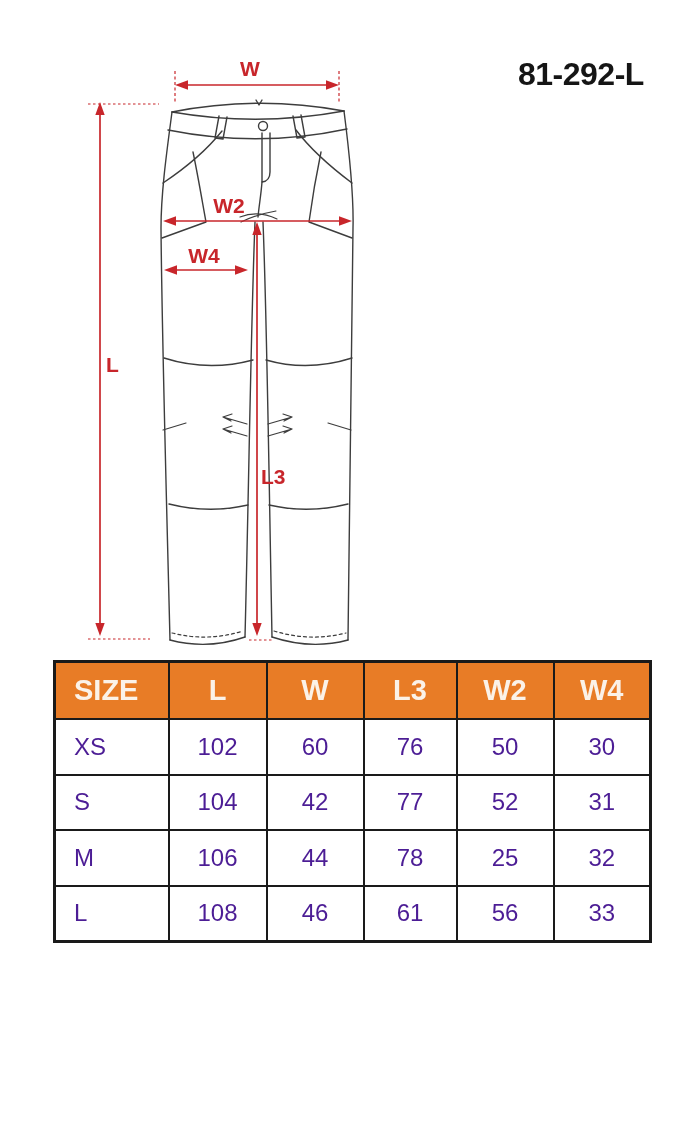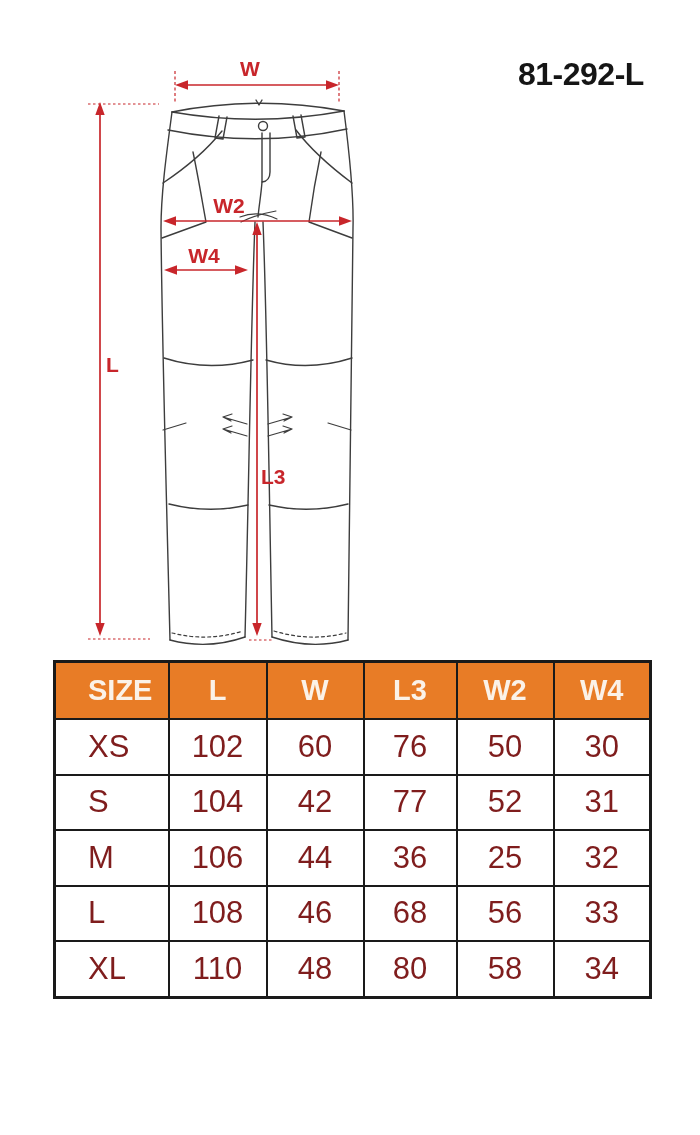--- a/index.html
+++ b/index.html
@@ -22,25 +22,25 @@
   }
   .size-table th, .size-table td {
     border:2px solid #1a1a1a; text-align:center; vertical-align:middle;
     overflow:hidden; white-space:nowrap;
   }
   .size-table th {
     height:53px; font-size:29px; font-weight:bold;
     color:#fbf2e8; background:#e87c26;
   }
   .size-table td {
-    height:51.5px; font-size:31px; font-weight:400; color:#7f1d1d;
+    height:51.5px; font-size:24px; font-weight:400; color:#4c1d95;
     background:#ffffff;
   }
   .size-table th.col-size, .size-table td.col-size {
-    text-align:left; padding-left:32px;
+    text-align:left; padding-left:18px;
   }
 </style>
 </head>
 <body>
 
 <div class="product-code">81-292-L</div>
 
 <svg class="diagram" width="700" height="660" viewBox="0 0 700 660" xmlns="http://www.w3.org/2000/svg">
 
   <g stroke="#3d3d3d" fill="none" stroke-width="1.4" stroke-linecap="round" stroke-linejoin="round">
@@ -169,34 +169,26 @@
       <td>104</td>
       <td>42</td>
       <td>77</td>
       <td>52</td>
       <td>31</td>
     </tr>
     <tr>
       <td class="col-size">M</td>
       <td>106</td>
       <td>44</td>
-      <td>36</td>
+      <td>78</td>
       <td>25</td>
       <td>32</td>
     </tr>
     <tr>
       <td class="col-size">L</td>
       <td>108</td>
       <td>46</td>
-      <td>68</td>
+      <td>61</td>
       <td>56</td>
       <td>33</td>
-    </tr>
-    <tr>
-      <td class="col-size">XL</td>
-      <td>110</td>
-      <td>48</td>
-      <td>80</td>
-      <td>58</td>
-      <td>34</td>
     </tr>
   </tbody>
 </table>
 
 </body></html>

